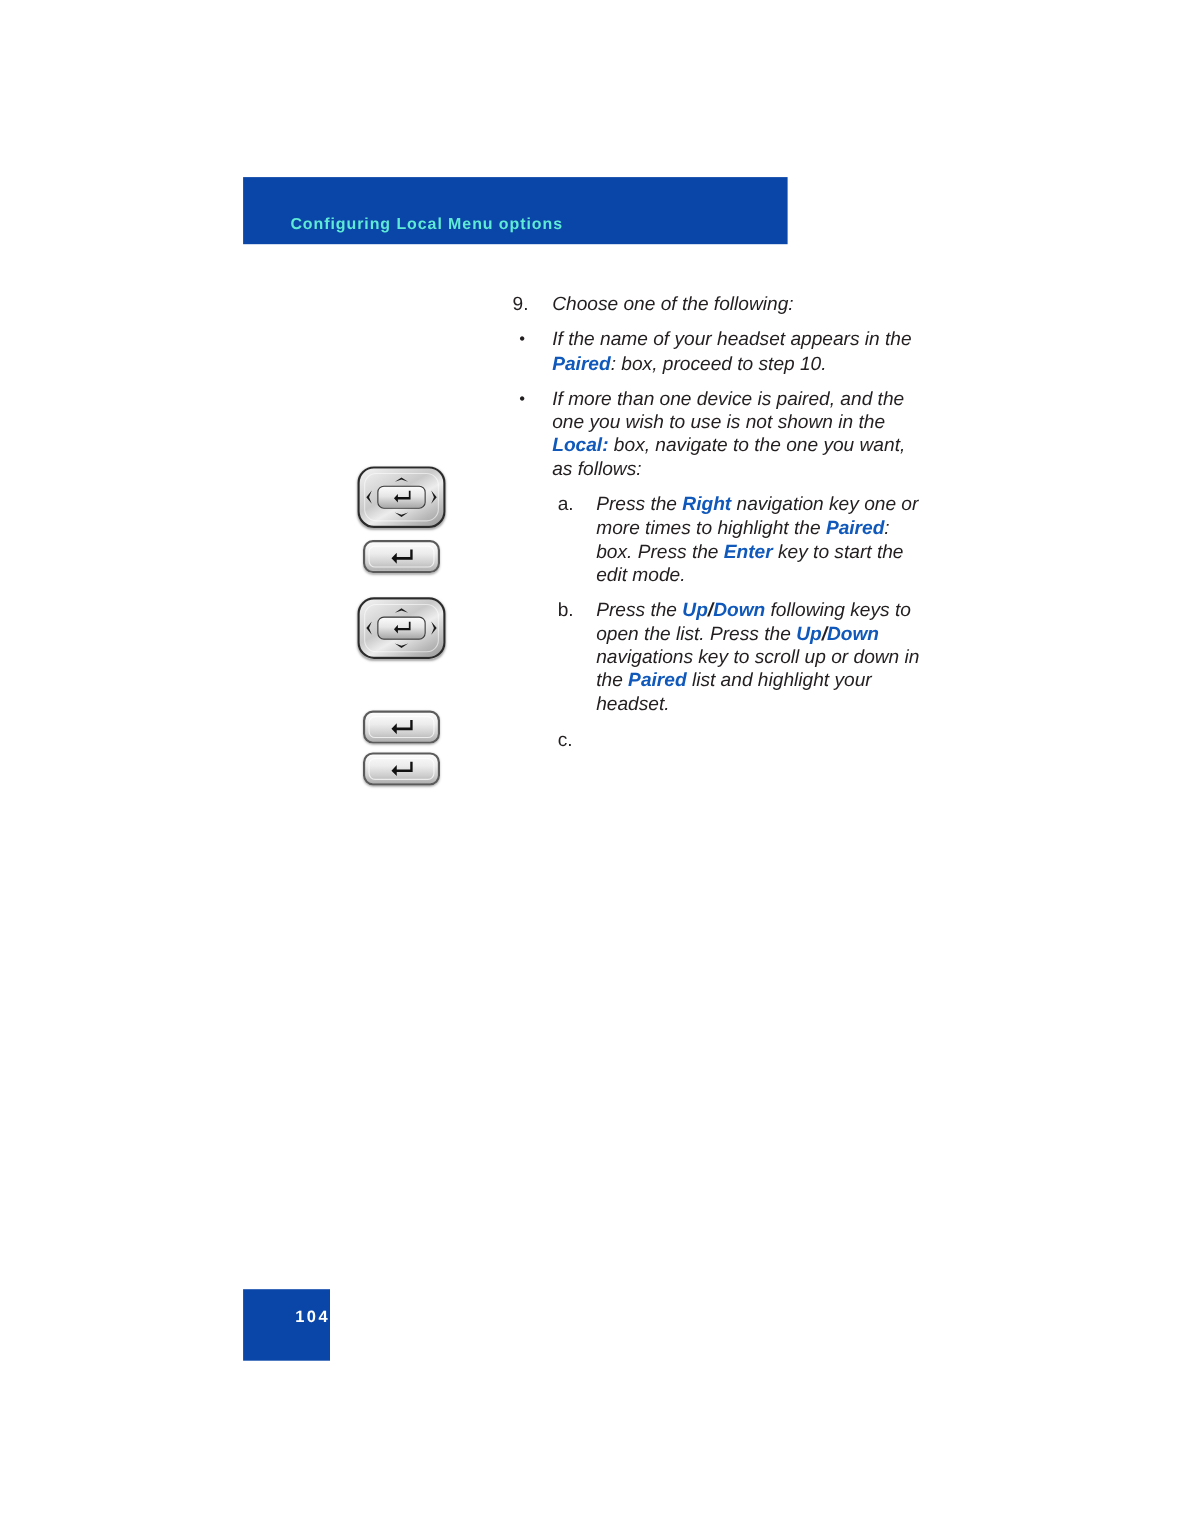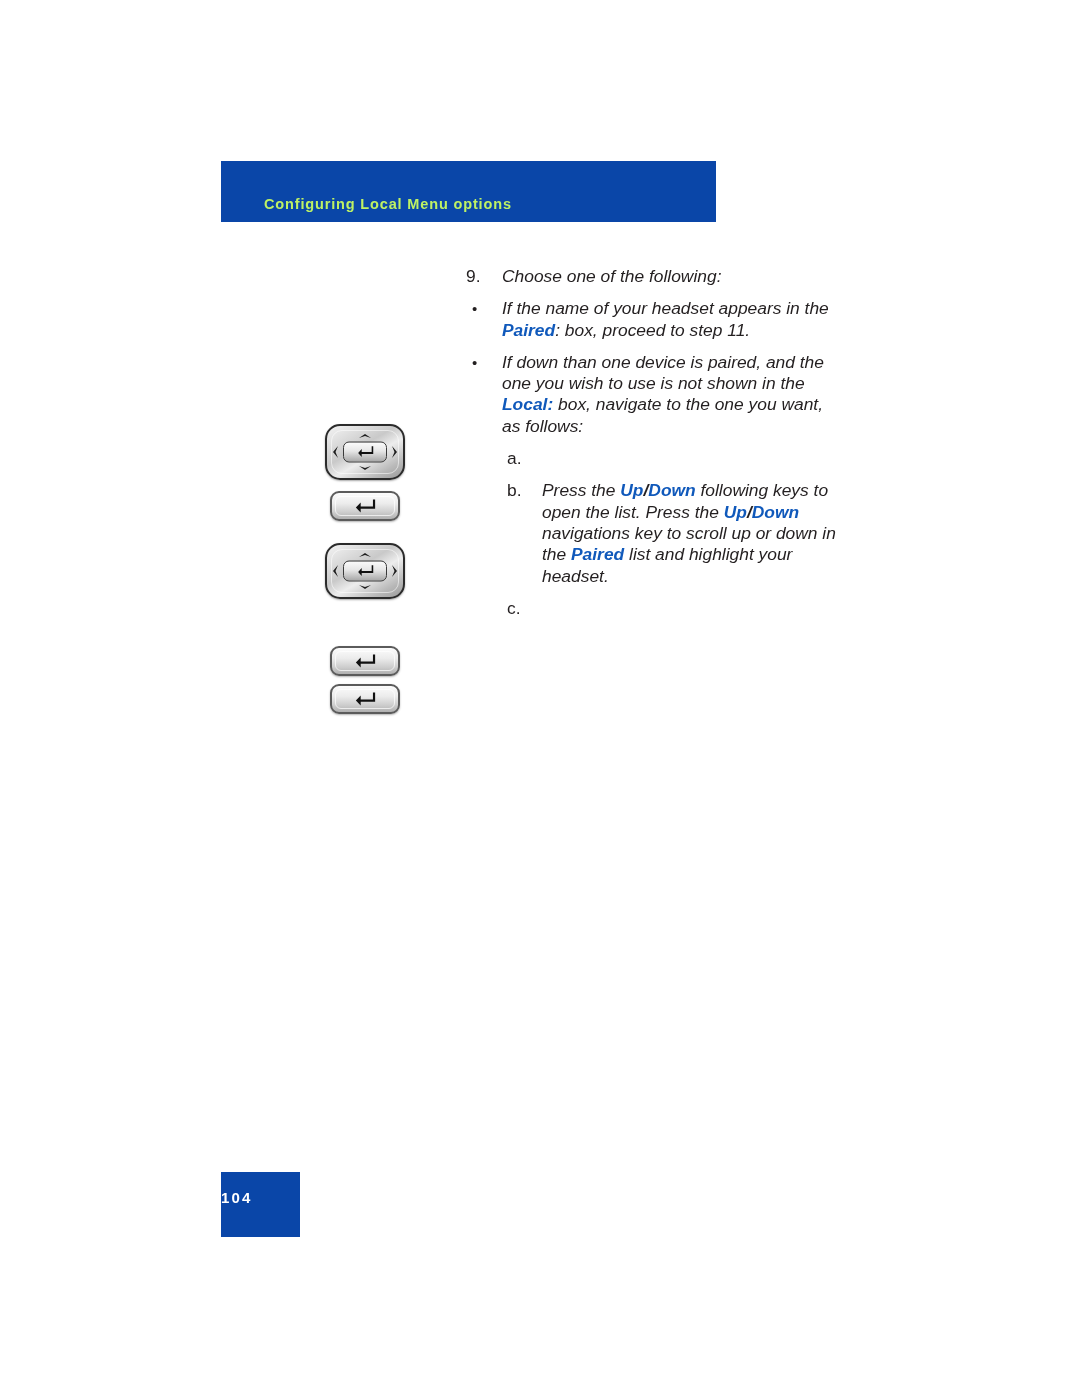--- a/index.html
+++ b/index.html
@@ -23,21 +23,21 @@
     top: 161px;
     width: 495px;
     height: 61px;
     background: #0a46a8;
     box-sizing: border-box;
   }
   #header-title {
     position: absolute;
     left: 43px;
     bottom: 10px;
-    color: #bef264;
+    color: #5eead4;
     font-size: 14.5px;
     font-weight: bold;
     letter-spacing: 0.85px;
     white-space: nowrap;
   }
 
   
   #content {
     position: absolute;
     left: 466px;
@@ -180,21 +180,21 @@
     width: 79px;
     height: 65px;
     background: #0a46a8;
     box-sizing: border-box;
   }
   #page-number-label {
     position: absolute;
     left: 0;
     right: 0;
     top: 17px;
-    text-align: left;
+    text-align: right;
     color: #ffffff;
     font-size: 15px;
     font-weight: bold;
     letter-spacing: 2.2px;
   }
 </style>
 </head>
 <body>
 
 <div id="header-banner">
@@ -282,34 +282,35 @@
 
   <div class="item lvl-num">
     <span class="marker">9.</span>
     <span class="body">Choose one of the following:</span>
   </div>
 
   <div class="gap-md"></div>
 
   <div class="item lvl-bullet">
     <span class="marker">•</span>
-    <span class="body"><span>If the name of your headset appears in the </span><b class="kw">Paired</b><span>: box, proceed to step 11.</span></span>
+    <span class="body"><span>If the name of your headset appears in the </span><b class="kw">Paired</b><span>: box, proceed to step 10.</span></span>
   </div>
 
   <div class="gap-md"></div>
 
   <div class="item lvl-bullet">
     <span class="marker">•</span>
-    <span class="body"><span>If down than one device is paired, and the one you wish to use is not shown in the </span><b class="kw">Local:</b><span> box, navigate to the one you want, as follows:</span></span>
+    <span class="body"><span>If more than one device is paired, and the one you wish to use is not shown in the </span><b class="kw">Local:</b><span> box, navigate to the one you want, as follows:</span></span>
   </div>
 
   <div class="gap-md"></div>
 
   <div class="item lvl-alpha">
     <span class="marker">a.</span>
+    <span class="body"><span>Press the </span><b class="kw">Right</b><span> navigation key one or more times to highlight the </span><b class="kw">Paired</b><span>: box. Press the </span><b class="kw">Enter</b><span> key to start the edit mode.</span></span>
   </div>
 
   <div class="gap-md"></div>
 
   <div class="item lvl-alpha">
     <span class="marker">b.</span>
     <span class="body"><span>Press the </span><b class="kw">Up</b><b class="kw-plain">/</b><b class="kw">Down</b><span> following keys to open the list. Press the </span><b class="kw">Up</b><b class="kw-plain">/</b><b class="kw">Down</b><span> navigations key to scroll up or down in the </span><b class="kw">Paired</b><span> list and highlight your headset.</span></span>
   </div>
 
   <div class="gap-md"></div>

